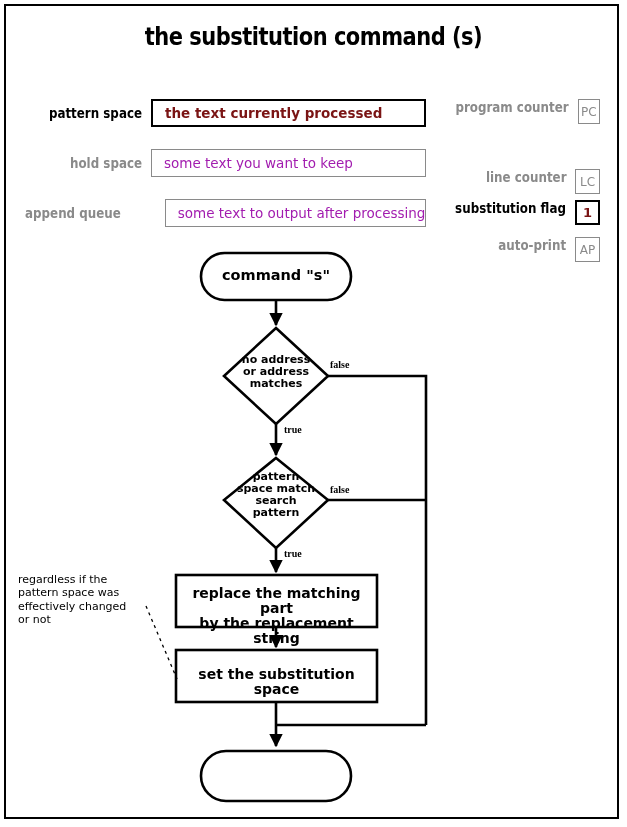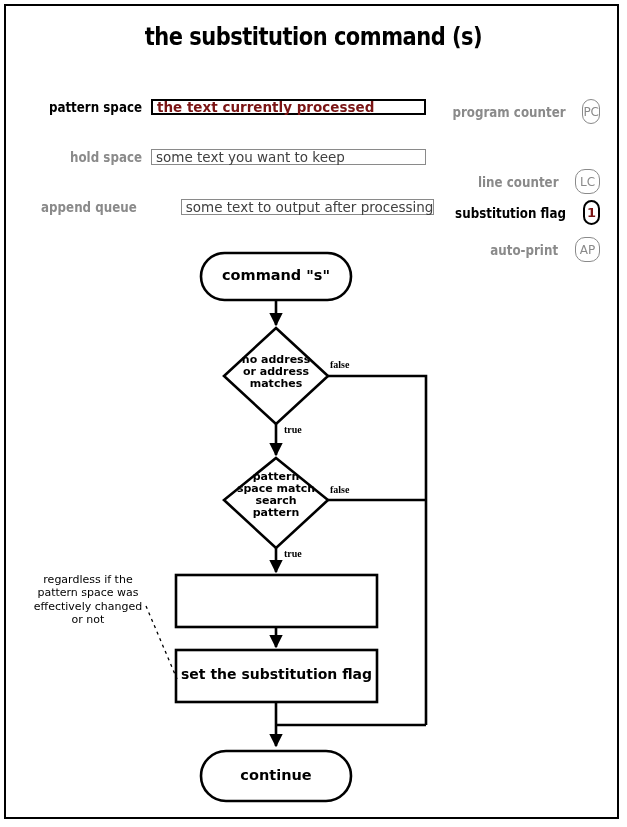--- a/index.html
+++ b/index.html
@@ -58,49 +58,48 @@
     transform: scaleX(0.88);
     transform-origin: 100% 50%;
     white-space: nowrap;
     text-align: right;
   }
   .reg-label.active { color: #000000; }
   .reg-label.idle   { color: #8a8a8a; }
 
   .reg-field {
     box-sizing: border-box;
-    height: 16px;
+    height: 28px;
     display: flex;
     align-items: center;
-    padding-left: 4px;
+    padding-left: 12px;
     font-size: 14px;
     white-space: nowrap;
   }
   .reg-field.active {
     border: 2.5px solid #000000;
     color: #7a1414;
     font-family: "DejaVu Sans", sans-serif;
     font-weight: bold;
     font-size: 13.5px;
   }
   .reg-field.idle {
     border: 1.5px solid #8a8a8a;
-    color: #404040;
+    color: #a21caf;
     font-family: "DejaVu Sans", sans-serif;
     font-weight: normal;
     font-size: 13.5px;
   }
 
   
   .creg-row {
     position: absolute;
     display: flex;
-    align-items: center;
+    align-items: flex-start;
     justify-content: flex-end;
-    gap: 8px;
   }
   .creg-label {
     font-family: "DejaVu Sans", sans-serif;
     font-weight: bold;
     font-size: 13.5px;
     transform: scaleX(0.88);
     transform-origin: 100% 50%;
     white-space: nowrap;
     text-align: right;
     margin-right: 9px;
@@ -110,21 +109,20 @@
 
   .creg-box {
     box-sizing: border-box;
     width: 25px;
     height: 25px;
     display: flex;
     align-items: center;
     justify-content: center;
     font-family: "DejaVu Sans", sans-serif;
     font-size: 12px;
-    border-radius: 10px;
   }
   .creg-box.idle {
     border: 1.5px solid #8a8a8a;
     color: #8a8a8a;
     font-weight: normal;
   }
   .creg-box.active {
     border: 2.5px solid #000000;
     color: #7a1414;
     font-weight: bold;
@@ -158,21 +156,21 @@
     font-weight: bold;
     font-size: 10px;
     color: #000000;
     white-space: nowrap;
   }
   #annotation {
     position: absolute;
     left: 18px;
     top: 573px;
     width: 140px;
-    text-align: center;
+    text-align: left;
     font-family: "DejaVu Sans", sans-serif;
     font-size: 11px;
     line-height: 1.22;
     color: #000000;
     white-space: pre-line;
   }
 </style>
 </head>
 <body>
 
@@ -185,21 +183,21 @@
   <div class="reg-row" style="left:30px; top:99px; width:400px;">
     <div class="reg-label active" style="width:112px;">pattern space</div>
     <div class="reg-field active" style="width:275px; margin-left:9px;">the text currently processed</div>
   </div>
 
   <div class="reg-row" style="left:30px; top:149px; width:400px;">
     <div class="reg-label idle" style="width:112px;">hold space</div>
     <div class="reg-field idle" style="width:275px; margin-left:9px;">some text you want to keep</div>
   </div>
 
-  <div class="reg-row" style="left:28px; top:199px; width:400px;gap:44px;">
+  <div class="reg-row" style="left:12px; top:199px; width:400px;gap:44px;">
     <div class="reg-label idle" style="width:112px;">append queue</div>
     <div class="reg-field idle" style="width:275px; ">some text to output after processing</div>
   </div>
 
   <div class="creg-row" style="left:440px; top:99px; width:160px;">
     <div class="creg-label idle">program counter</div>
     <div class="creg-box idle">PC</div>
   </div>
 
   <div class="creg-row" style="left:440px; top:149px; width:160px;margin-top:20px;">
@@ -258,24 +256,25 @@
 
   <div class="node-text diamond-text" style="left:206px; top:354px; width:140px;">no address
 or address
 matches</div>
 
   <div class="node-text diamond-text" style="left:206px; top:471px; width:140px;text-align:center;">pattern
 space match
 search
 pattern</div>
 
-
-  <div class="node-text proc-text" style="left:176px; top:667px; width:201px;">set the substitution flag</div>
-
-  <div class="node-text term-text" style="left:201px; top:768px; width:150px;">continue</div>
+  <div class="node-text proc-text" style="left:176px; top:586px; width:201px;">replace the matching part
+by the replacement string</div>
+
+  <div class="node-text proc-text" style="left:176px; top:667px; width:201px;">set the substitution space</div>
+
 
   <div class="edge-label" style="left:330px; top:359px;">false</div>
   <div class="edge-label" style="left:284px; top:424px;">true</div>
   <div class="edge-label" style="left:330px; top:484px;">false</div>
   <div class="edge-label" style="left:284px; top:548px;">true</div>
 
   <div id="annotation">regardless if the
 pattern space was
 effectively changed
 or not</div>

